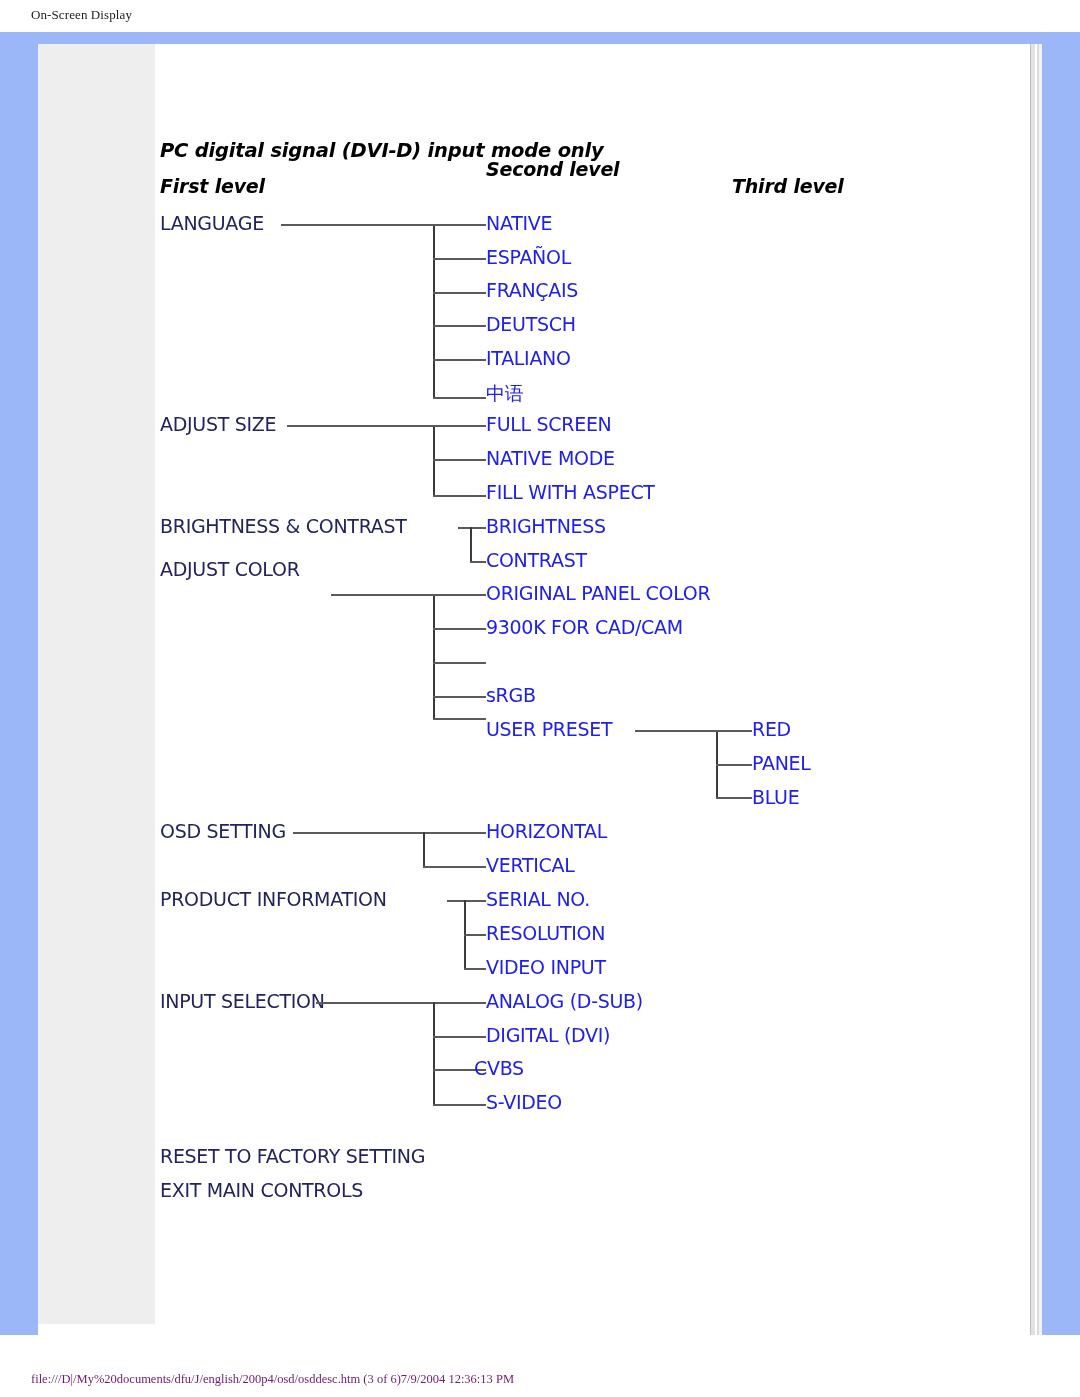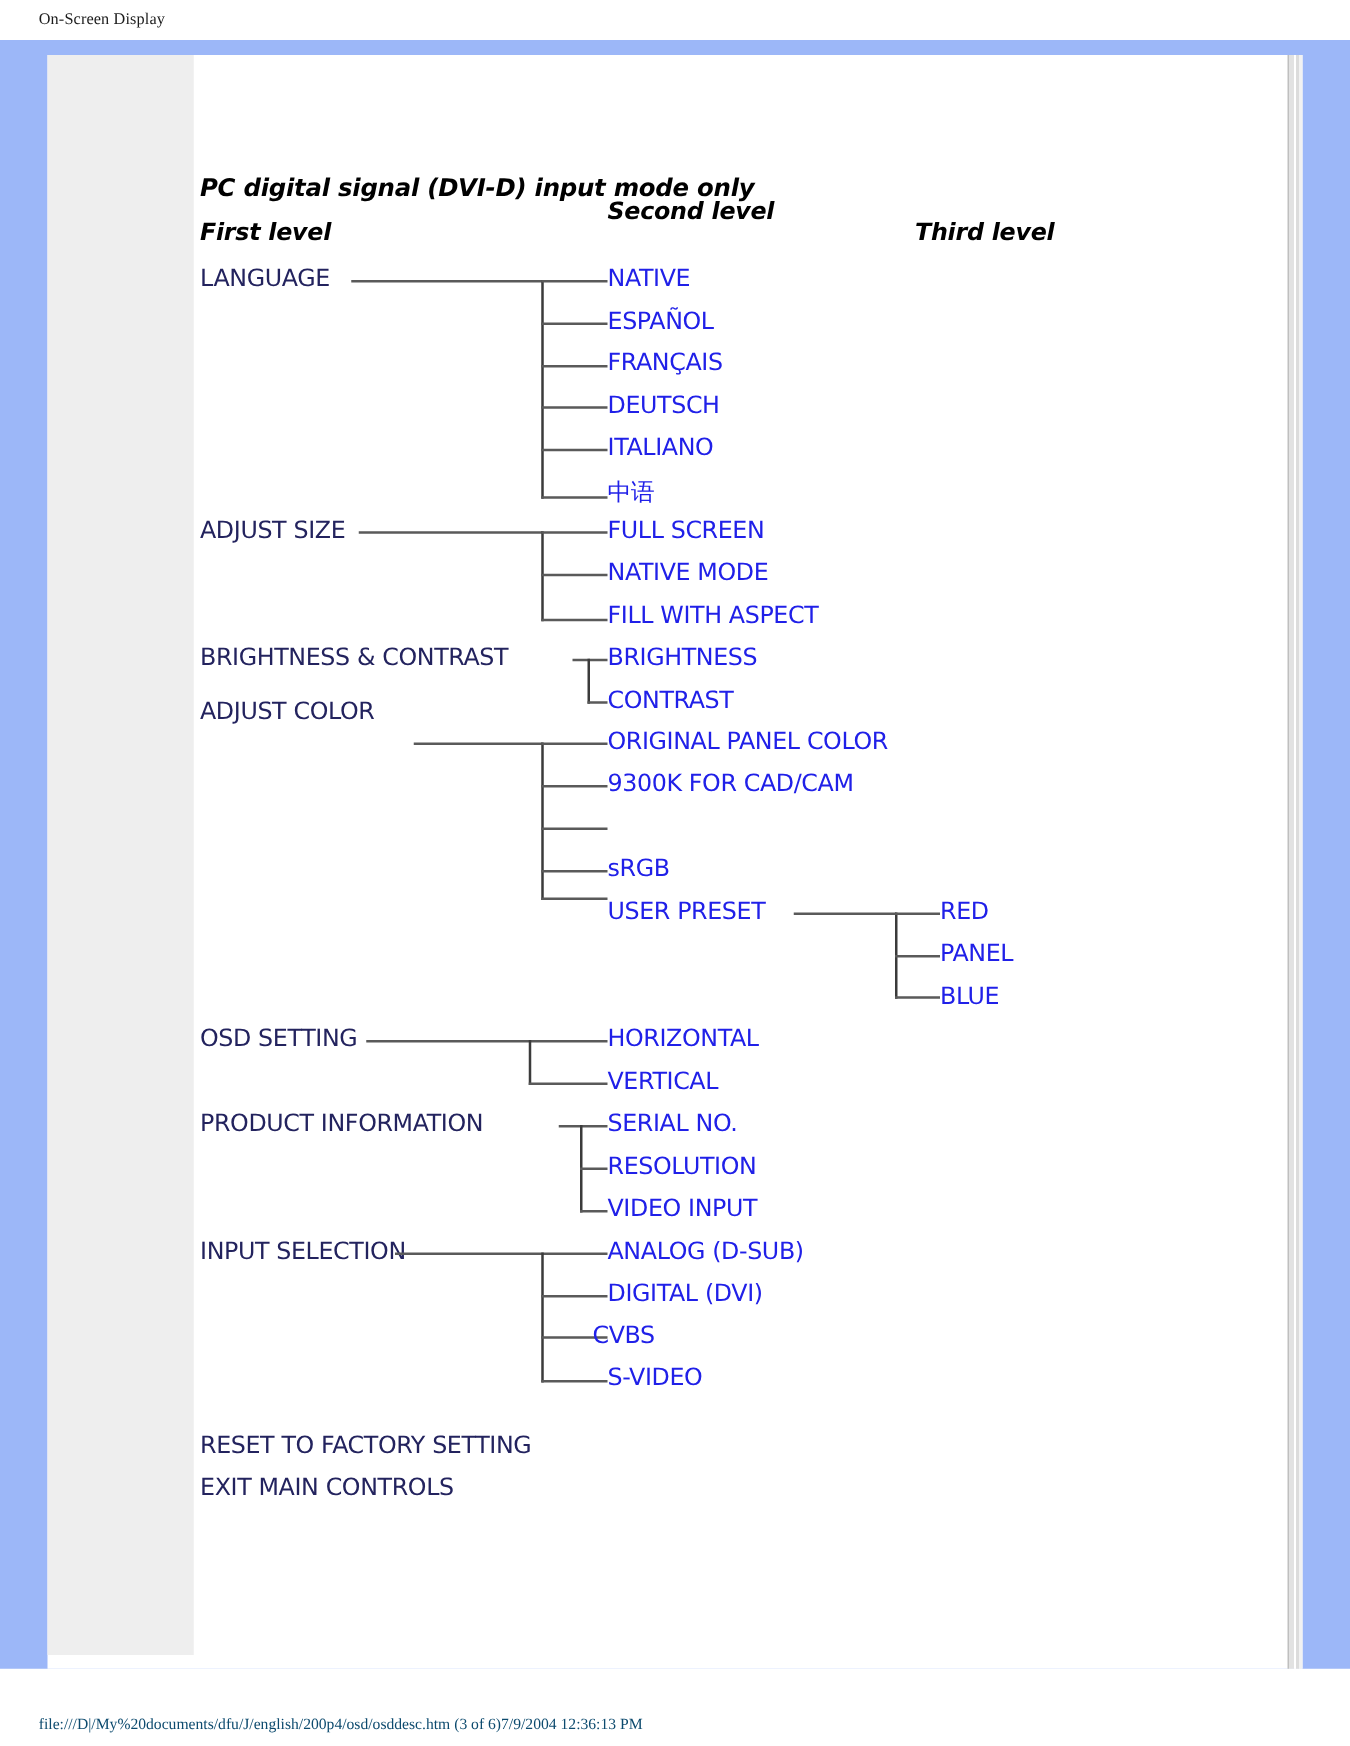--- a/index.html
+++ b/index.html
@@ -135,21 +135,21 @@
     background: #3b3b3b;
   }
 
   
   #doc-footer {
     position: absolute;
     left: 31px;
     top: 1372px;
     font-family: "Liberation Serif", serif;
     font-size: 12.5px;
-    color: #0c4a6e;
+    color: #701a75;
     white-space: nowrap;
   }
 </style>
 </head>
 <body>
 
 <div id="doc-header">On-Screen Display</div>
 
 <div id="page-frame">
   <div id="page-inner">

